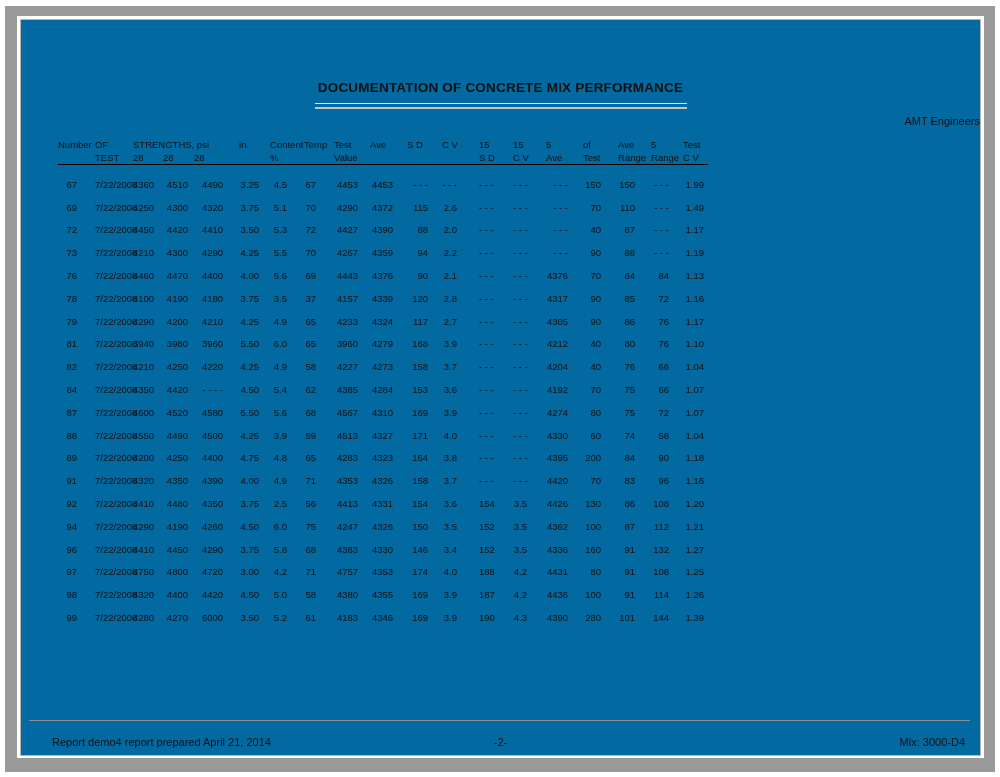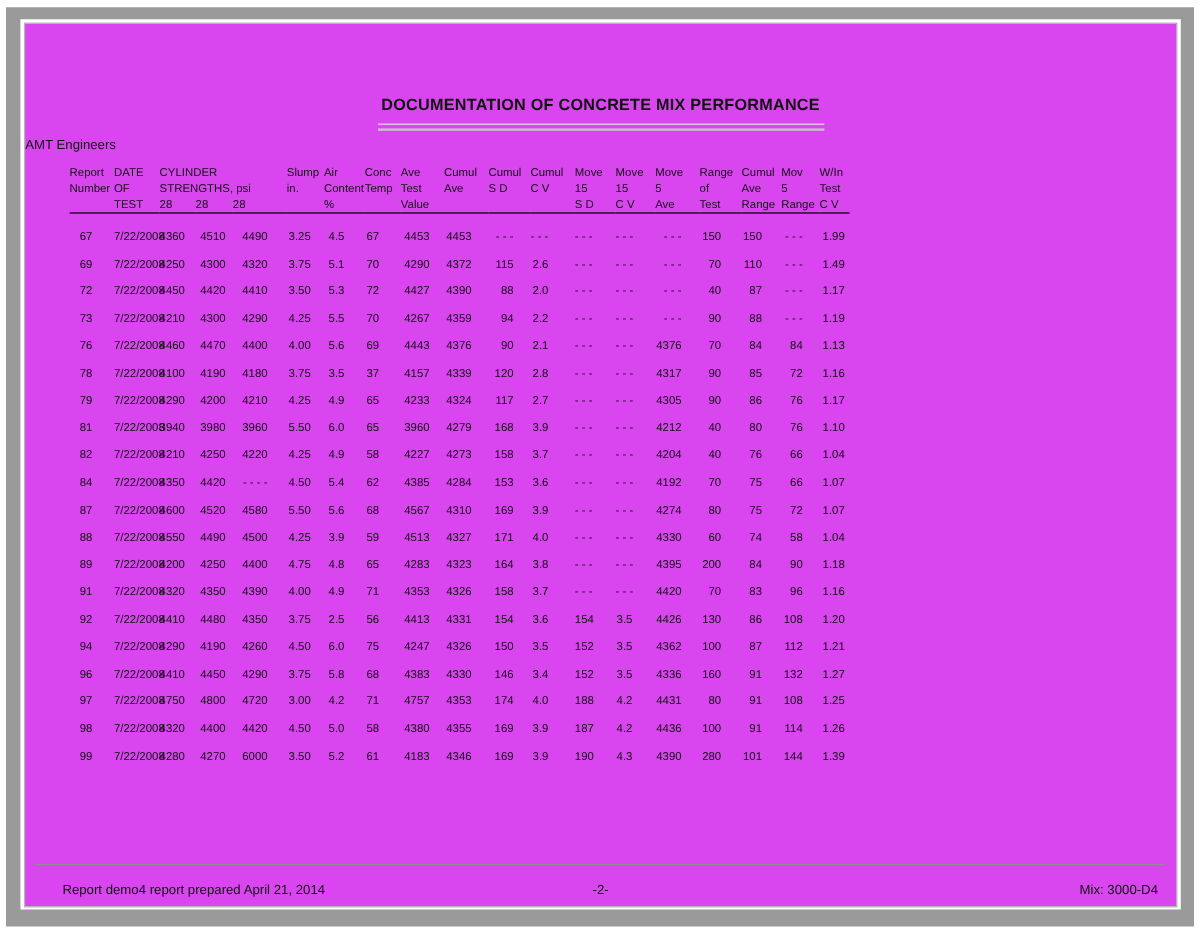--- a/index.html
+++ b/index.html
@@ -8,33 +8,33 @@
     font-family:"Liberation Sans",sans-serif;color:#111;
     -webkit-font-smoothing:antialiased;
   }
   .frame{
     position:absolute;left:5px;top:6px;width:990px;height:766px;
     box-sizing:border-box;border-style:solid;border-color:#9a9a9a;
     border-width:10px 11px 14px 12px;background:#fff;
   }
   .page{
     position:absolute;left:3px;top:3px;right:3px;bottom:2px;
-    border:1px solid #b6b6b6;background:#d946ef;overflow:hidden;
+    border:1px solid #b6b6b6;background:#0369a1;overflow:hidden;
   }
   .title{
     position:absolute;top:60px;left:0;right:0;text-align:center;
     font-size:13.5px;font-weight:bold;letter-spacing:.2px;line-height:16px;
   }
   .title-rule{
     position:absolute;top:83px;left:50%;transform:translateX(-50%);
     width:372px;height:3px;box-sizing:content-box;
     border-top:1px solid #e2e2e2;border-bottom:2px solid #c4c4c4;
   }
   .subtitle{
-    position:absolute;top:95px;left:0;right:0;text-align:left;
+    position:absolute;top:95px;left:0;right:0;text-align:right;
     font-size:11px;line-height:13px;
   }
   table.data-table{
     position:absolute;left:37px;top:118px;width:650px;
     border-collapse:collapse;table-layout:fixed;font-size:9.5px;
   }
   table.data-table th{
     font-weight:normal;text-align:left;vertical-align:top;
     line-height:13px;height:13px;padding:0;white-space:nowrap;overflow:visible;
   }
@@ -99,39 +99,20 @@
           <col style="width: 34px;">
           <col style="width: 33px;">
           <col style="width: 37px;">
           <col style="width: 35px;">
           <col style="width: 33px;">
           <col style="width: 32px;">
           <col style="width: 25px;">
         </colgroup>
       <thead>
           <tr>
-            <th>Report</th>
-            <th>DATE</th>
-            <th colspan="3">CYLINDER</th>
-            <th>Slump</th>
-            <th>Air</th>
-            <th>Conc</th>
-            <th>Ave</th>
-            <th>Cumul</th>
-            <th>Cumul</th>
-            <th>Cumul</th>
-            <th>Move</th>
-            <th>Move</th>
-            <th>Move</th>
-            <th>Range</th>
-            <th>Cumul</th>
-            <th>Mov</th>
-            <th>W/In</th>
-          </tr>
-          <tr>
             <th>Number</th>
             <th>OF</th>
             <th colspan="3">STRENGTHS, psi</th>
             <th>in.</th>
             <th>Content</th>
             <th>Temp</th>
             <th>Test</th>
             <th>Ave</th>
             <th>S D</th>
             <th>C V</th>

